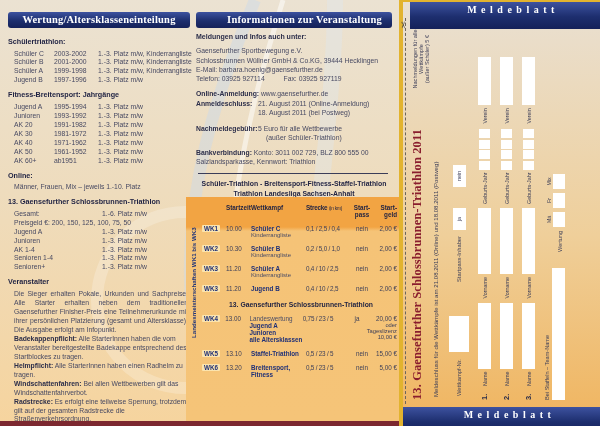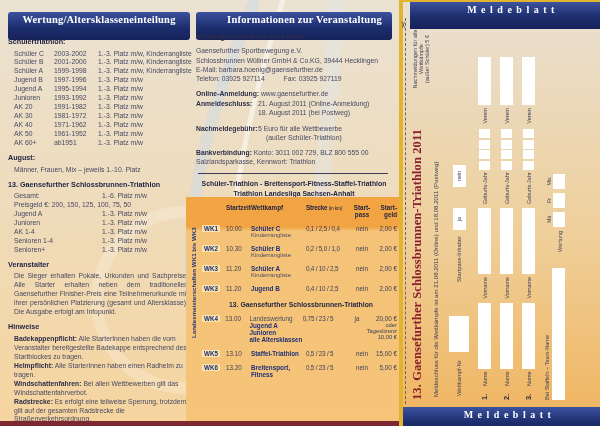--- a/index.html
+++ b/index.html
@@ -7,21 +7,21 @@
   body {
     position:relative; overflow:hidden;
     font-family:"Liberation Sans",sans-serif;
     background:linear-gradient(180deg,#ebe2d2 0%,#eedcbd 45%,#f6d49e 100%);
     color:#474962;
   }
   svg.swoosh { position:absolute; left:0; top:0; pointer-events:none; }
 
   
   .bar {
-    position:absolute; height:28px; line-height:16px;
+    position:absolute; height:16px; line-height:16px;
     background:linear-gradient(180deg,#3d529f 0%,#1d2e6e 55%,#152159 100%);
     color:#fff; font-family:"Liberation Serif",serif; font-weight:bold;
     text-align:center; border-radius:3px; font-size:10.5px; letter-spacing:.2px;
   }
   #bar-left  { left:8px;   top:12px; width:182px; }
   #bar-mid   { left:196px; top:12px; width:196px;padding-left:21px; }
 
   
   .panel-left { position:absolute; left:8px; top:32px; width:182px; font-size:6.8px; line-height:1.32; }
   .chead { font-size:7.2px; font-weight:bold; color:#1e2142; text-align:left; margin:5px 0 3px 0; }
@@ -153,20 +153,21 @@
       <span>Schüler A</span>
       <span>1999-1998</span>
       <span>1.-3. Platz m/w, Kinderrangliste</span>
     </div>
   <div class="r3">
       <span>Jugend B</span>
       <span>1997-1996</span>
       <span>1.-3. Platz m/w</span>
     </div>
 
+  <div class="chead">Fitness-Breitensport: Jahrgänge</div>
 
   <div class="r3">
       <span>Jugend A</span>
       <span>1995-1994</span>
       <span>1.-3. Platz m/w</span>
     </div>
   <div class="r3">
       <span>Junioren</span>
       <span>1993-1992</span>
       <span>1.-3. Platz m/w</span>
@@ -190,21 +191,21 @@
       <span>AK 50</span>
       <span>1961-1952</span>
       <span>1.-3. Platz m/w</span>
     </div>
   <div class="r3">
       <span>AK 60+</span>
       <span>ab1951</span>
       <span>1.-3. Platz m/w</span>
     </div>
 
-  <div class="chead">August:</div>
+  <div class="chead">Online:</div>
   <div class="full">Männer, Frauen, Mix – jeweils 1.-10. Platz</div>
 
   <div class="chead">13. Gaensefurther Schlossbrunnen-Triathlon</div>
   <div class="r2">
       <span>Gesamt:</span>
       <span>1.-6. Platz m/w</span>
     </div>
   <div class="full">Preisgeld €: 200, 150, 125, 100, 75, 50</div>
   <div class="r2">
       <span>Jugend A</span>
@@ -223,21 +224,20 @@
       <span>1.-3. Platz m/w</span>
     </div>
   <div class="r2">
       <span>Senioren+</span>
       <span>1.-3. Platz m/w</span>
     </div>
 
   <div class="chead">Veranstalter</div>
   <div class="para">Die Sieger erhalten Pokale, Urkunden und Sachpreise. Alle Starter erhalten neben dem traditionellen Gaensefurther Finisher-Preis eine Teilnehmerurkunde mit ihrer persönlichen Platzierung (gesamt und Altersklasse). Die Ausgabe erfolgt am Infopunkt.</div>
 
-  <div class="chead">Hinweise</div>
   <div class="hinw"><span class="lead">Badekappenpflicht:</span><span> Alle StarterInnen haben die vom Veranstalter bereitgestellte Badekappe entsprechend des Startblockes zu tragen.</span></div>
   <div class="hinw"><span class="lead">Helmpflicht:</span><span> Alle StarterInnen haben einen Radhelm zu tragen.</span></div>
   <div class="hinw"><span class="lead">Windschattenfahren:</span><span> Bei allen Wettbewerben gilt das Windschattenfahrverbot.</span></div>
   <div class="hinw"><span class="lead">Radstrecke:</span><span> Es erfolgt eine teilweise Sperrung, trotzdem gilt auf der gesamten Radstrecke die Straßenverkehrsordnung.</span></div>
 
 </div>
 
 <div class="bar" id="bar-mid">Informationen zur Veranstaltung</div>
 
 <div class="panel-mid">

